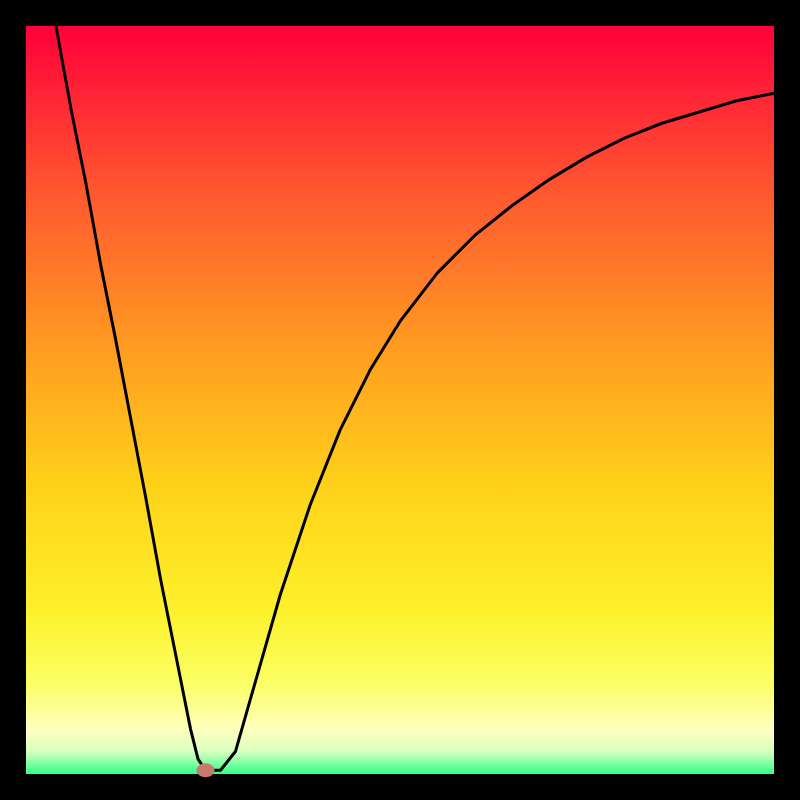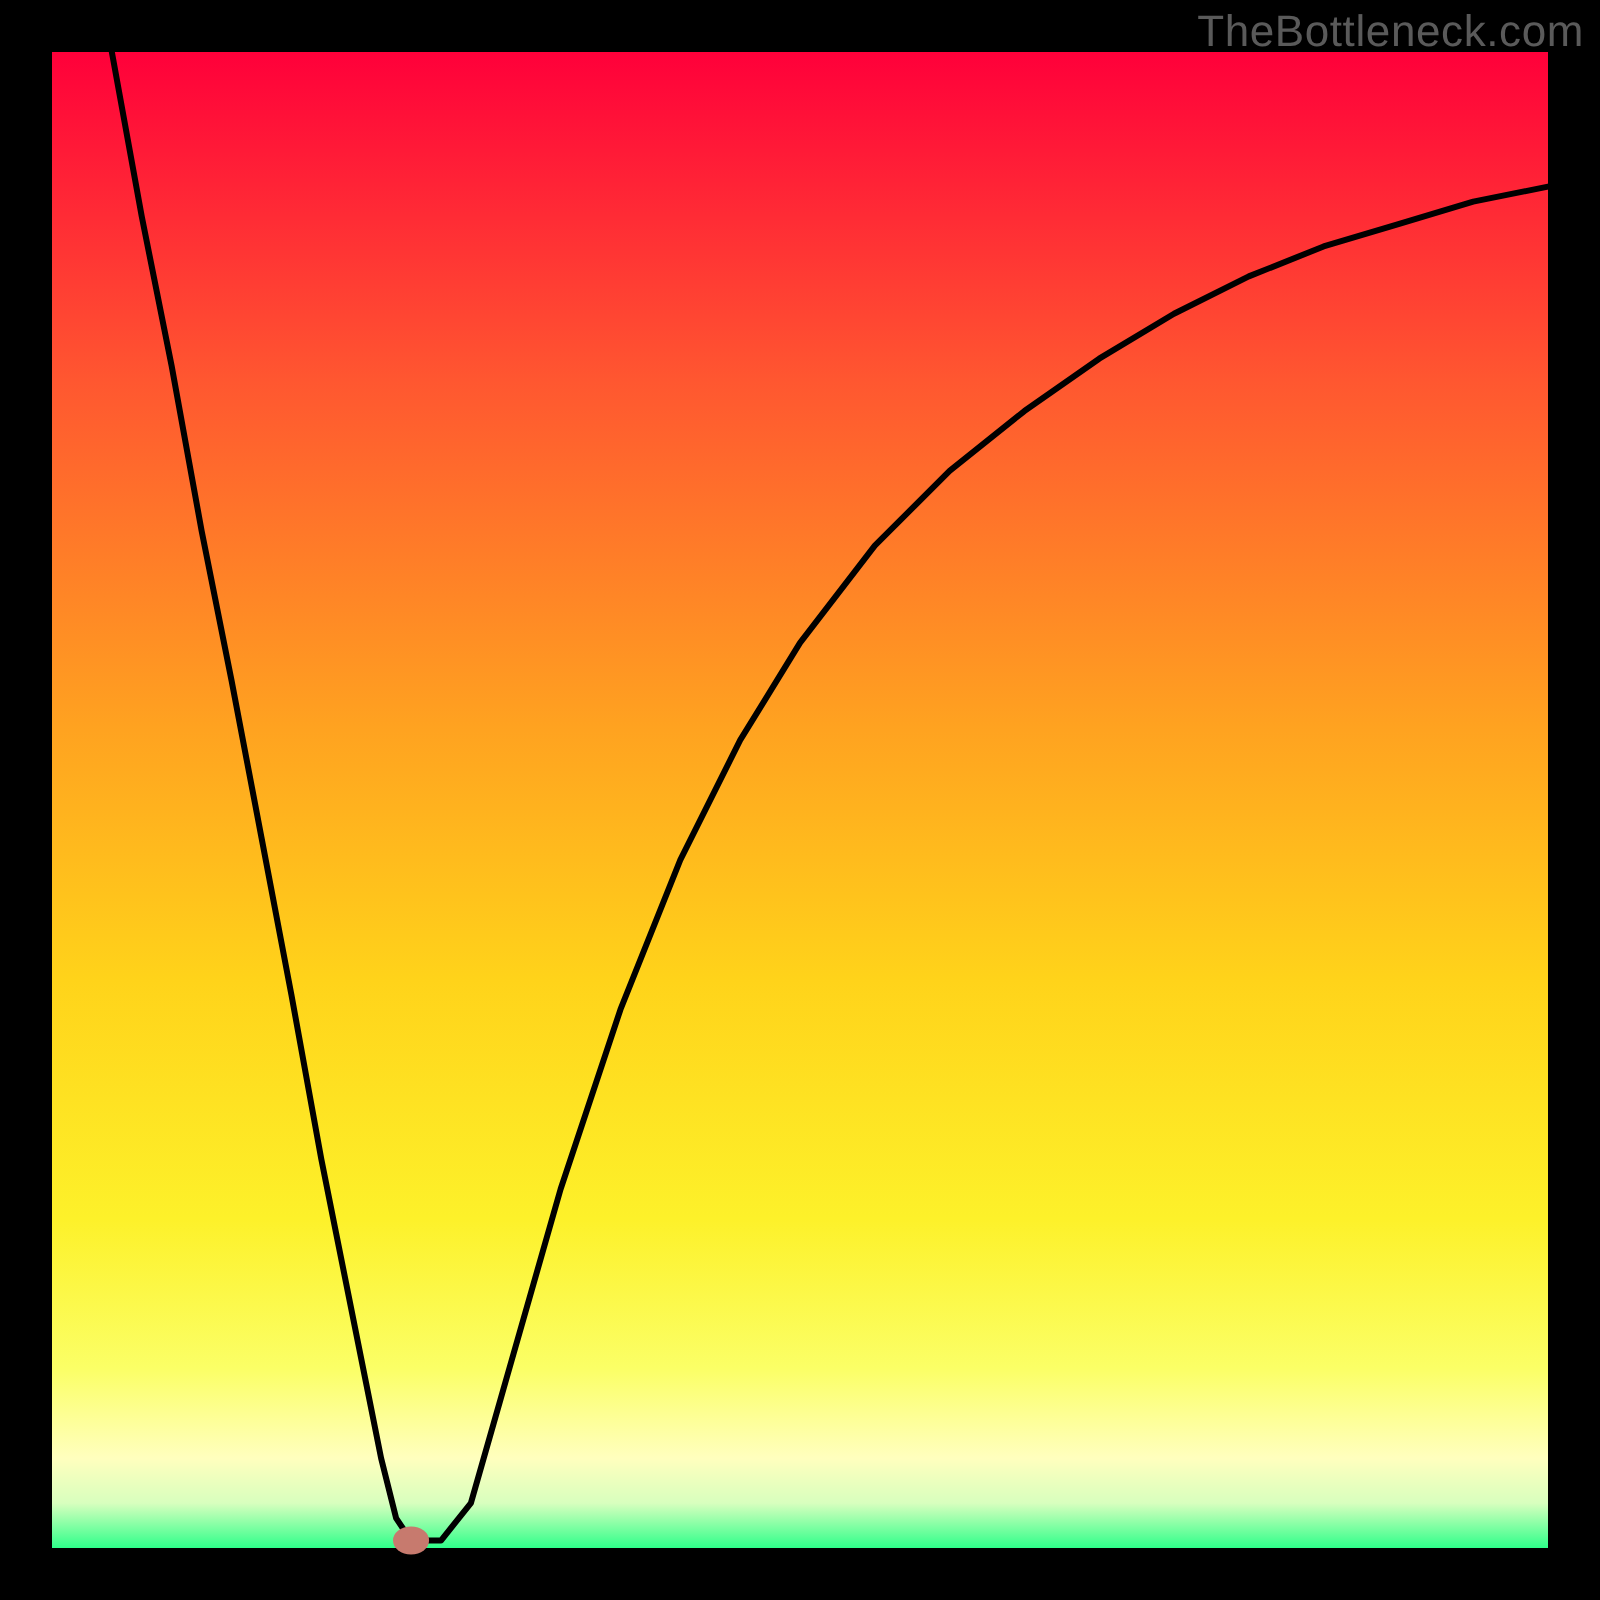--- a/index.html
+++ b/index.html
@@ -50,14 +50,13 @@
     </defs>
 
     <rect x="0" y="0" width="800" height="800" fill="#000000"></rect>
 
     <rect id="plot-area" fill="url(#bg-grad)" x="26" y="26" width="748" height="748"></rect>
 
     <path id="curve-path" fill="none" stroke-width="3" stroke-linejoin="round" stroke-linecap="round" d="M55.92 26.00 L70.88 108.28 L85.84 183.08 L100.80 265.36 L115.76 340.16 L130.72 418.70 L145.68 497.24 L160.64 579.52 L168.12 616.92 L175.60 654.32 L183.08 691.72 L190.56 729.12 L198.04 759.04 L205.52 770.26 L220.48 770.26 L235.44 751.56 L250.40 699.20 L280.32 594.48 L310.24 504.72 L340.16 429.92 L370.08 370.08 L400.00 321.46 L437.40 272.84 L474.80 235.44 L512.20 205.52 L549.60 179.34 L587.00 156.90 L624.40 138.20 L661.80 123.24 L699.20 112.02 L736.60 100.80 L774.00 93.32" stroke="#000000"></path>
 
     <ellipse id="min-marker" cx="205.52" cy="770.26" rx="9" ry="7" fill="#c77a6e"></ellipse>
   </svg>
-  <div class="watermark">TheBottleneck.com</div>
 </div>
 
 </body></html>

